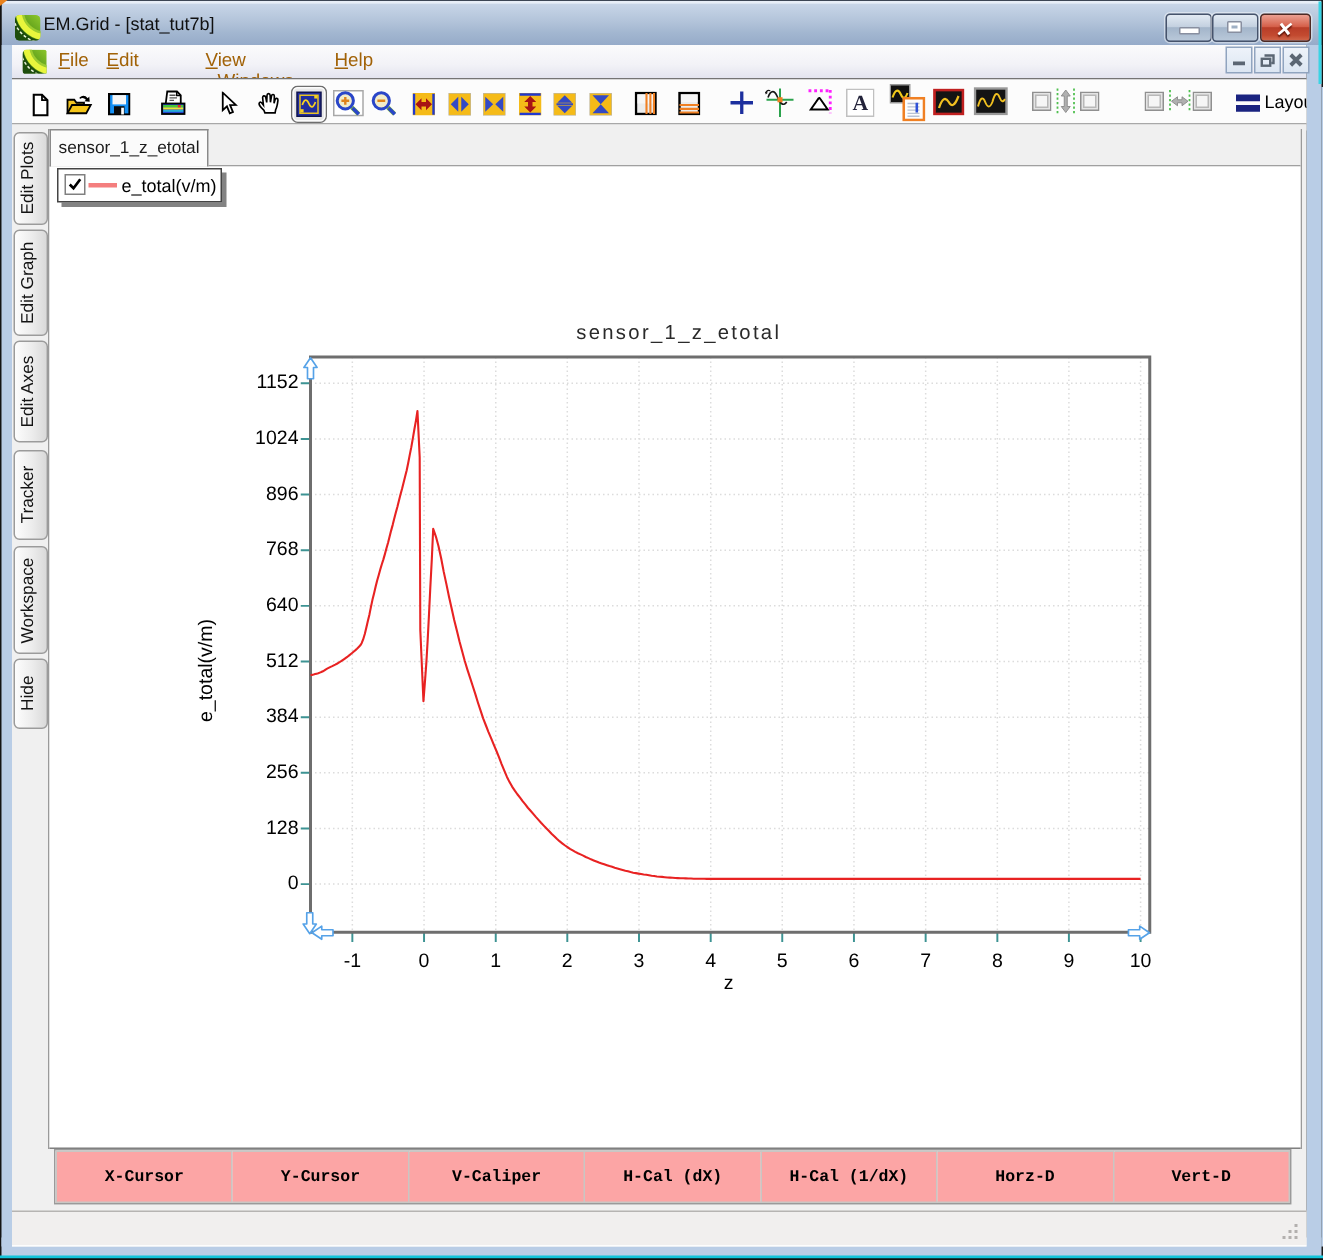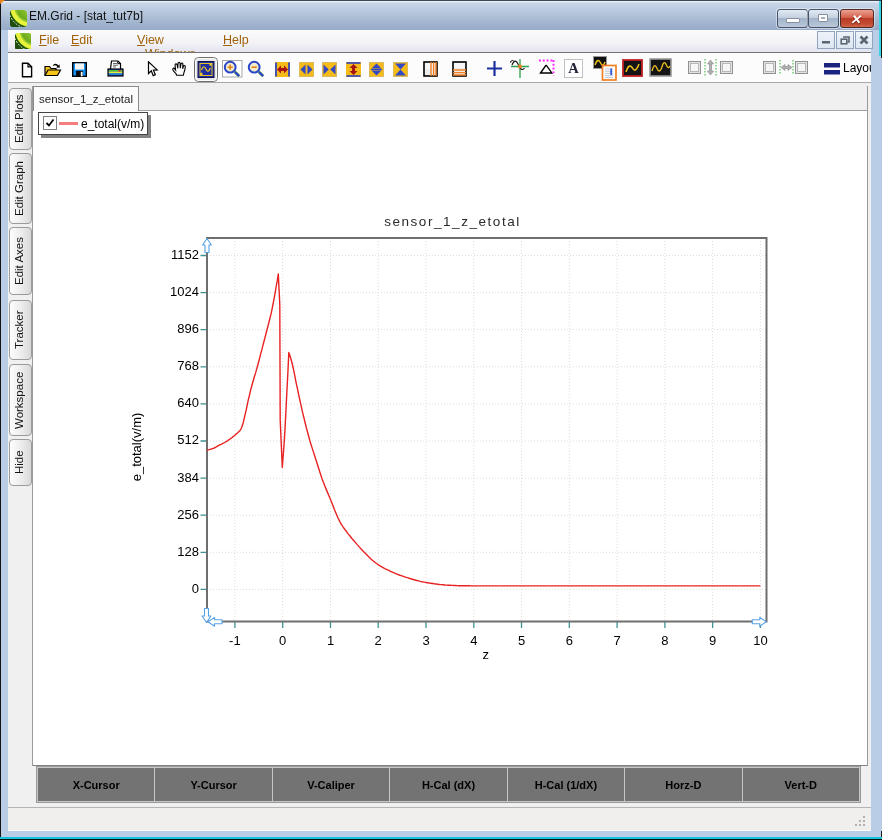--- a/index.html
+++ b/index.html
@@ -48,21 +48,21 @@
 #tab{left:33px;top:86px;width:106px;height:25px;background:#fbfbfb;border:1px solid #8a8a8a;border-bottom:none;box-sizing:border-box;font-size:11.5px;color:#1c1c1c;text-align:center;padding-top:6px;}
 #legend{left:38px;top:112px;width:108px;height:21px;background:#fff;border:1px solid #444;box-shadow:3px 3px 0 rgba(90,90,90,.75);}
 #legend .cb{position:absolute;left:4px;top:3px;width:12px;height:12px;background:#fff;border:1px solid #808080;}
 #legend .cb svg{position:absolute;left:1px;top:1px;}
 #legend .ln{position:absolute;left:20px;top:9px;width:19px;height:3px;background:#f47e7e;}
 #legend .tx{position:absolute;left:42px;top:4px;font-size:12px;color:#000;}
 
 #tbl-top{left:33px;top:765px;width:834px;height:1px;background:#808080;}
 #tblpanel{left:36px;top:766px;width:825px;height:37px;background:#fff;border:1px solid #9a9a9a;box-sizing:border-box;}
 #tbl{position:absolute;left:0px;top:0px;width:823px;height:35px;border-collapse:collapse;table-layout:fixed;}
-#tbl td{border:1px solid #c9c6c3;background:#737373;font-size:11px;text-align:center;color:#000;height:16px;padding:0;}
+#tbl td{border:1px solid #c9c6c3;background:#fca5a5;font-size:11px;text-align:center;color:#000;height:16px;padding:0;font-family:Liberation Mono, monospace;}
 #tbl .hd td{font-weight:bold;}
 #statusbar{left:8px;top:807px;width:863px;height:23px;background:#f1efee;border-top:1px solid #b6b4b2;}
 #statusbar svg{position:absolute;right:4px;bottom:2px;}
 #whiteline{left:8px;top:830px;width:863px;height:1px;background:#fdfdfd;}
 .icon{position:absolute;top:57px;}
 </style></head>
 <body>
 <div id="win">
 <div class="abs" id="titlebar"></div>
 <div class="abs" id="edgeL"></div>

